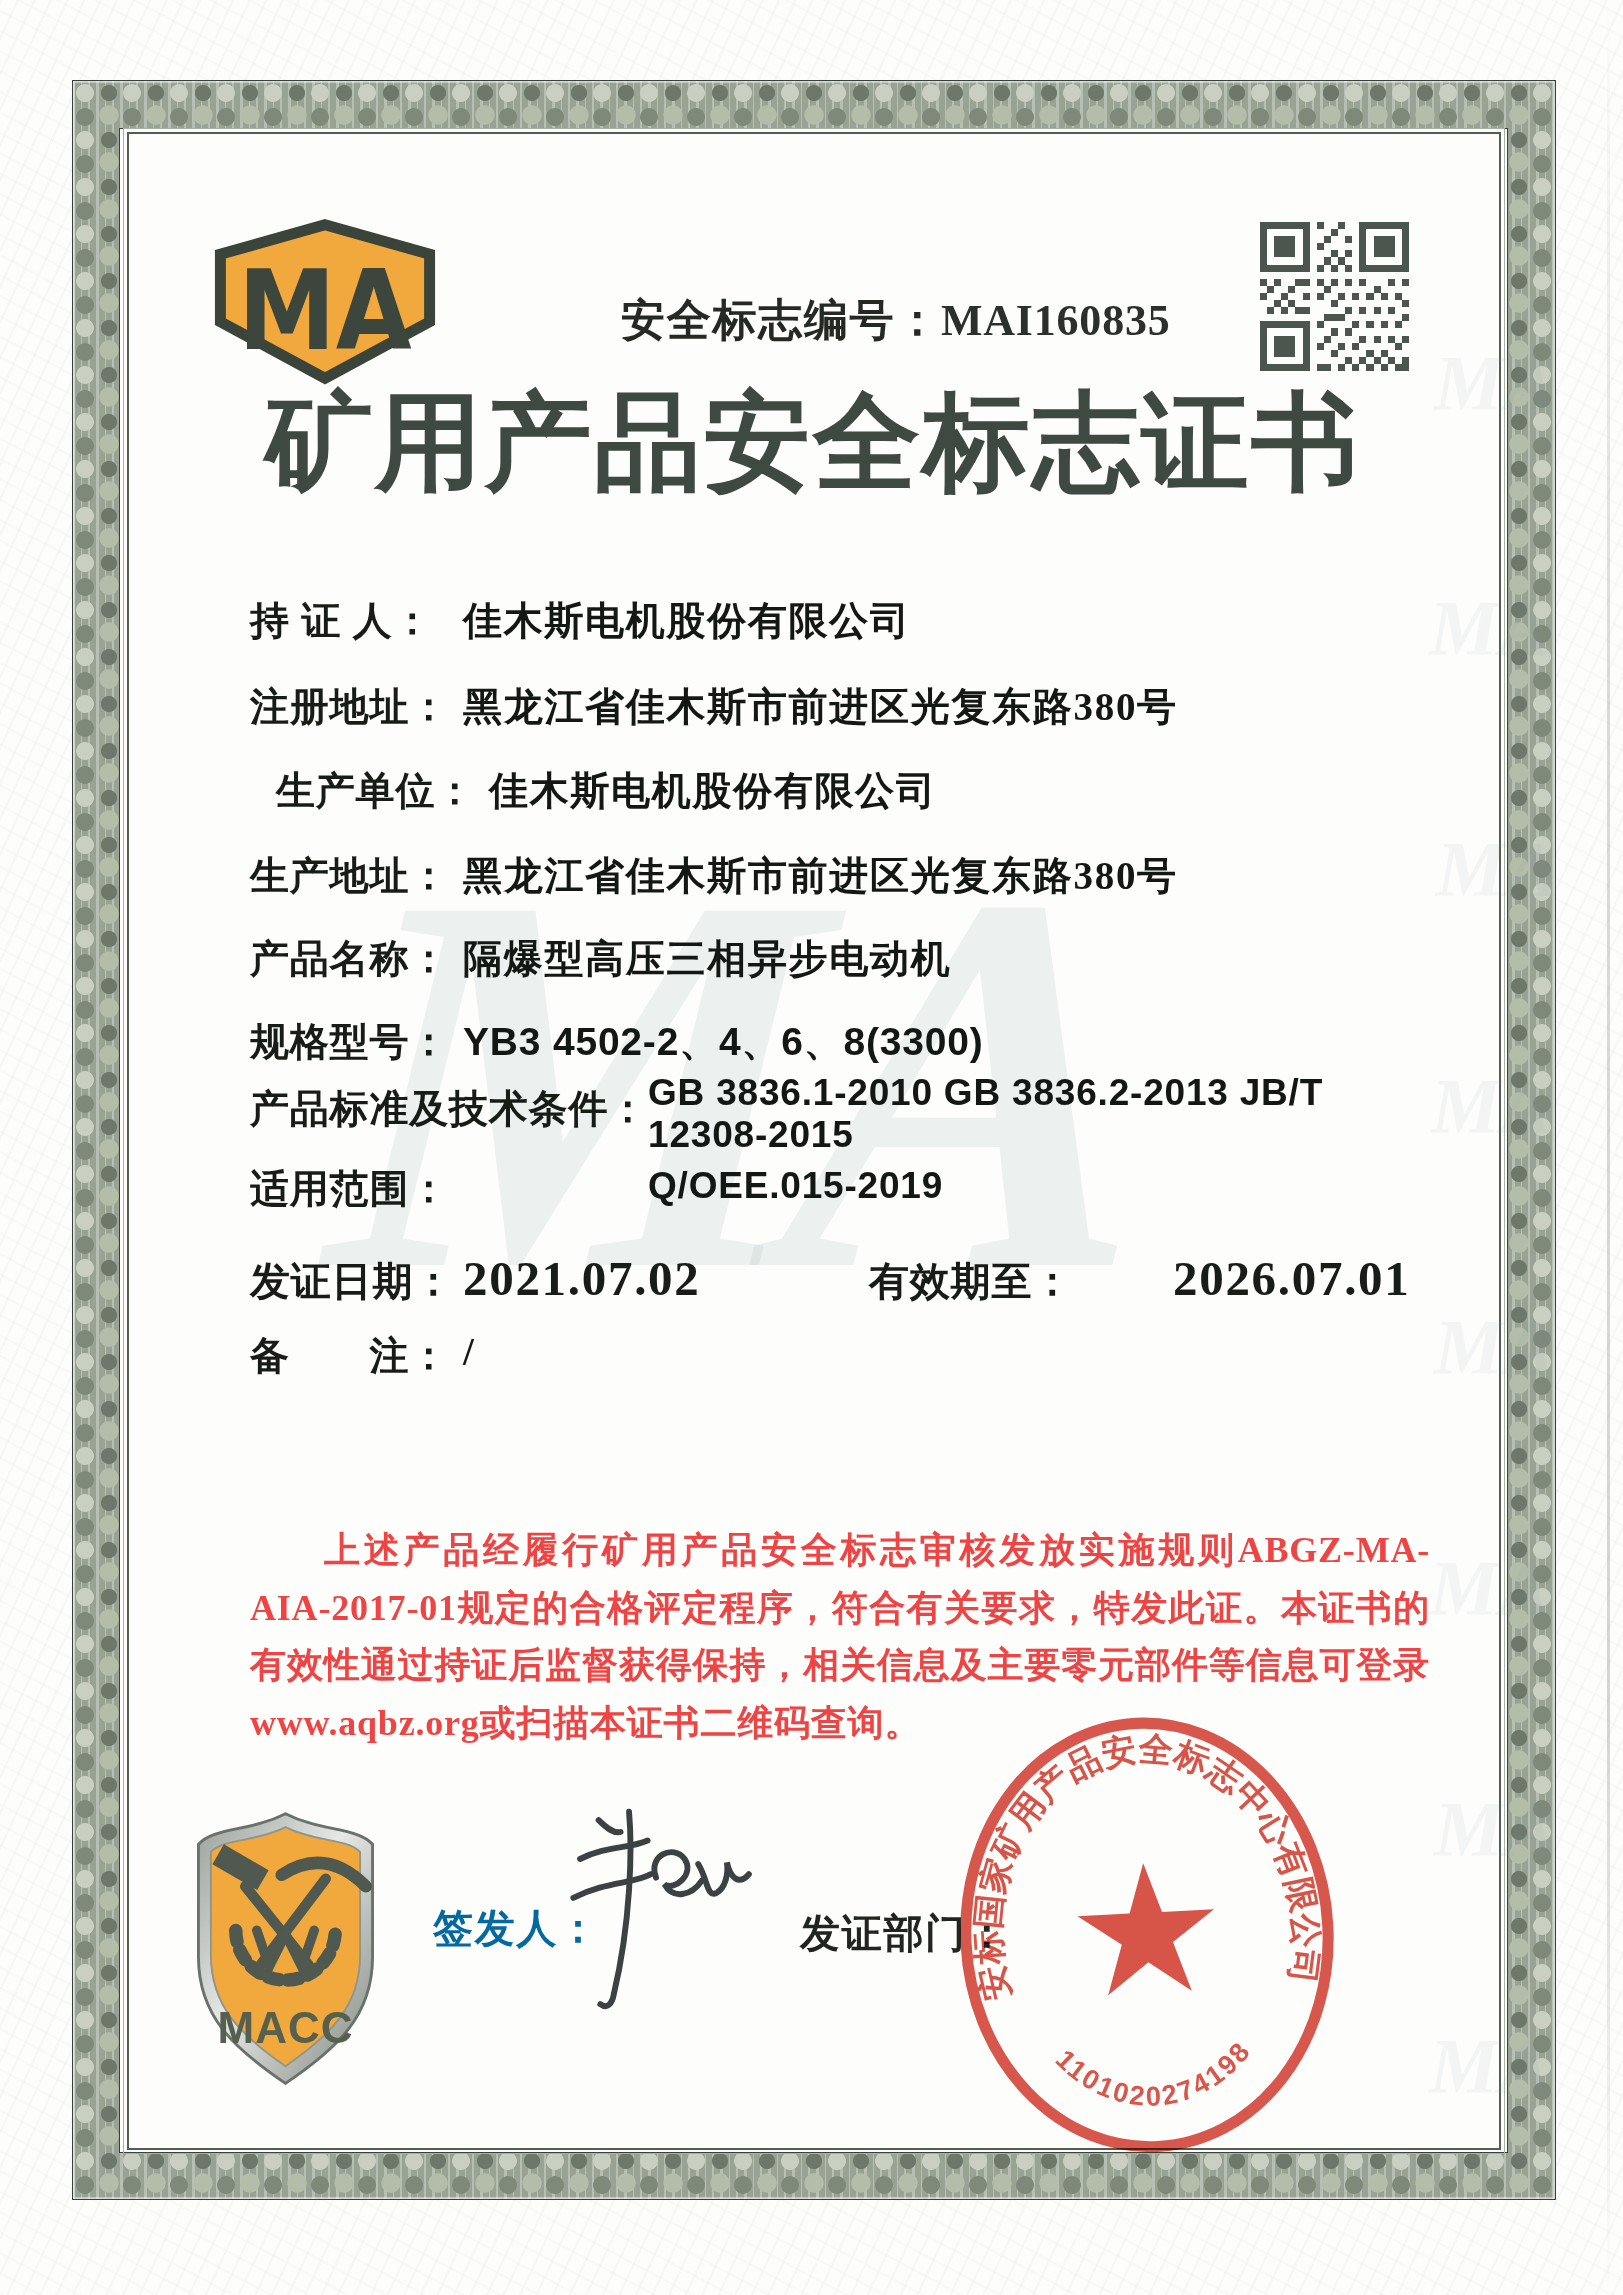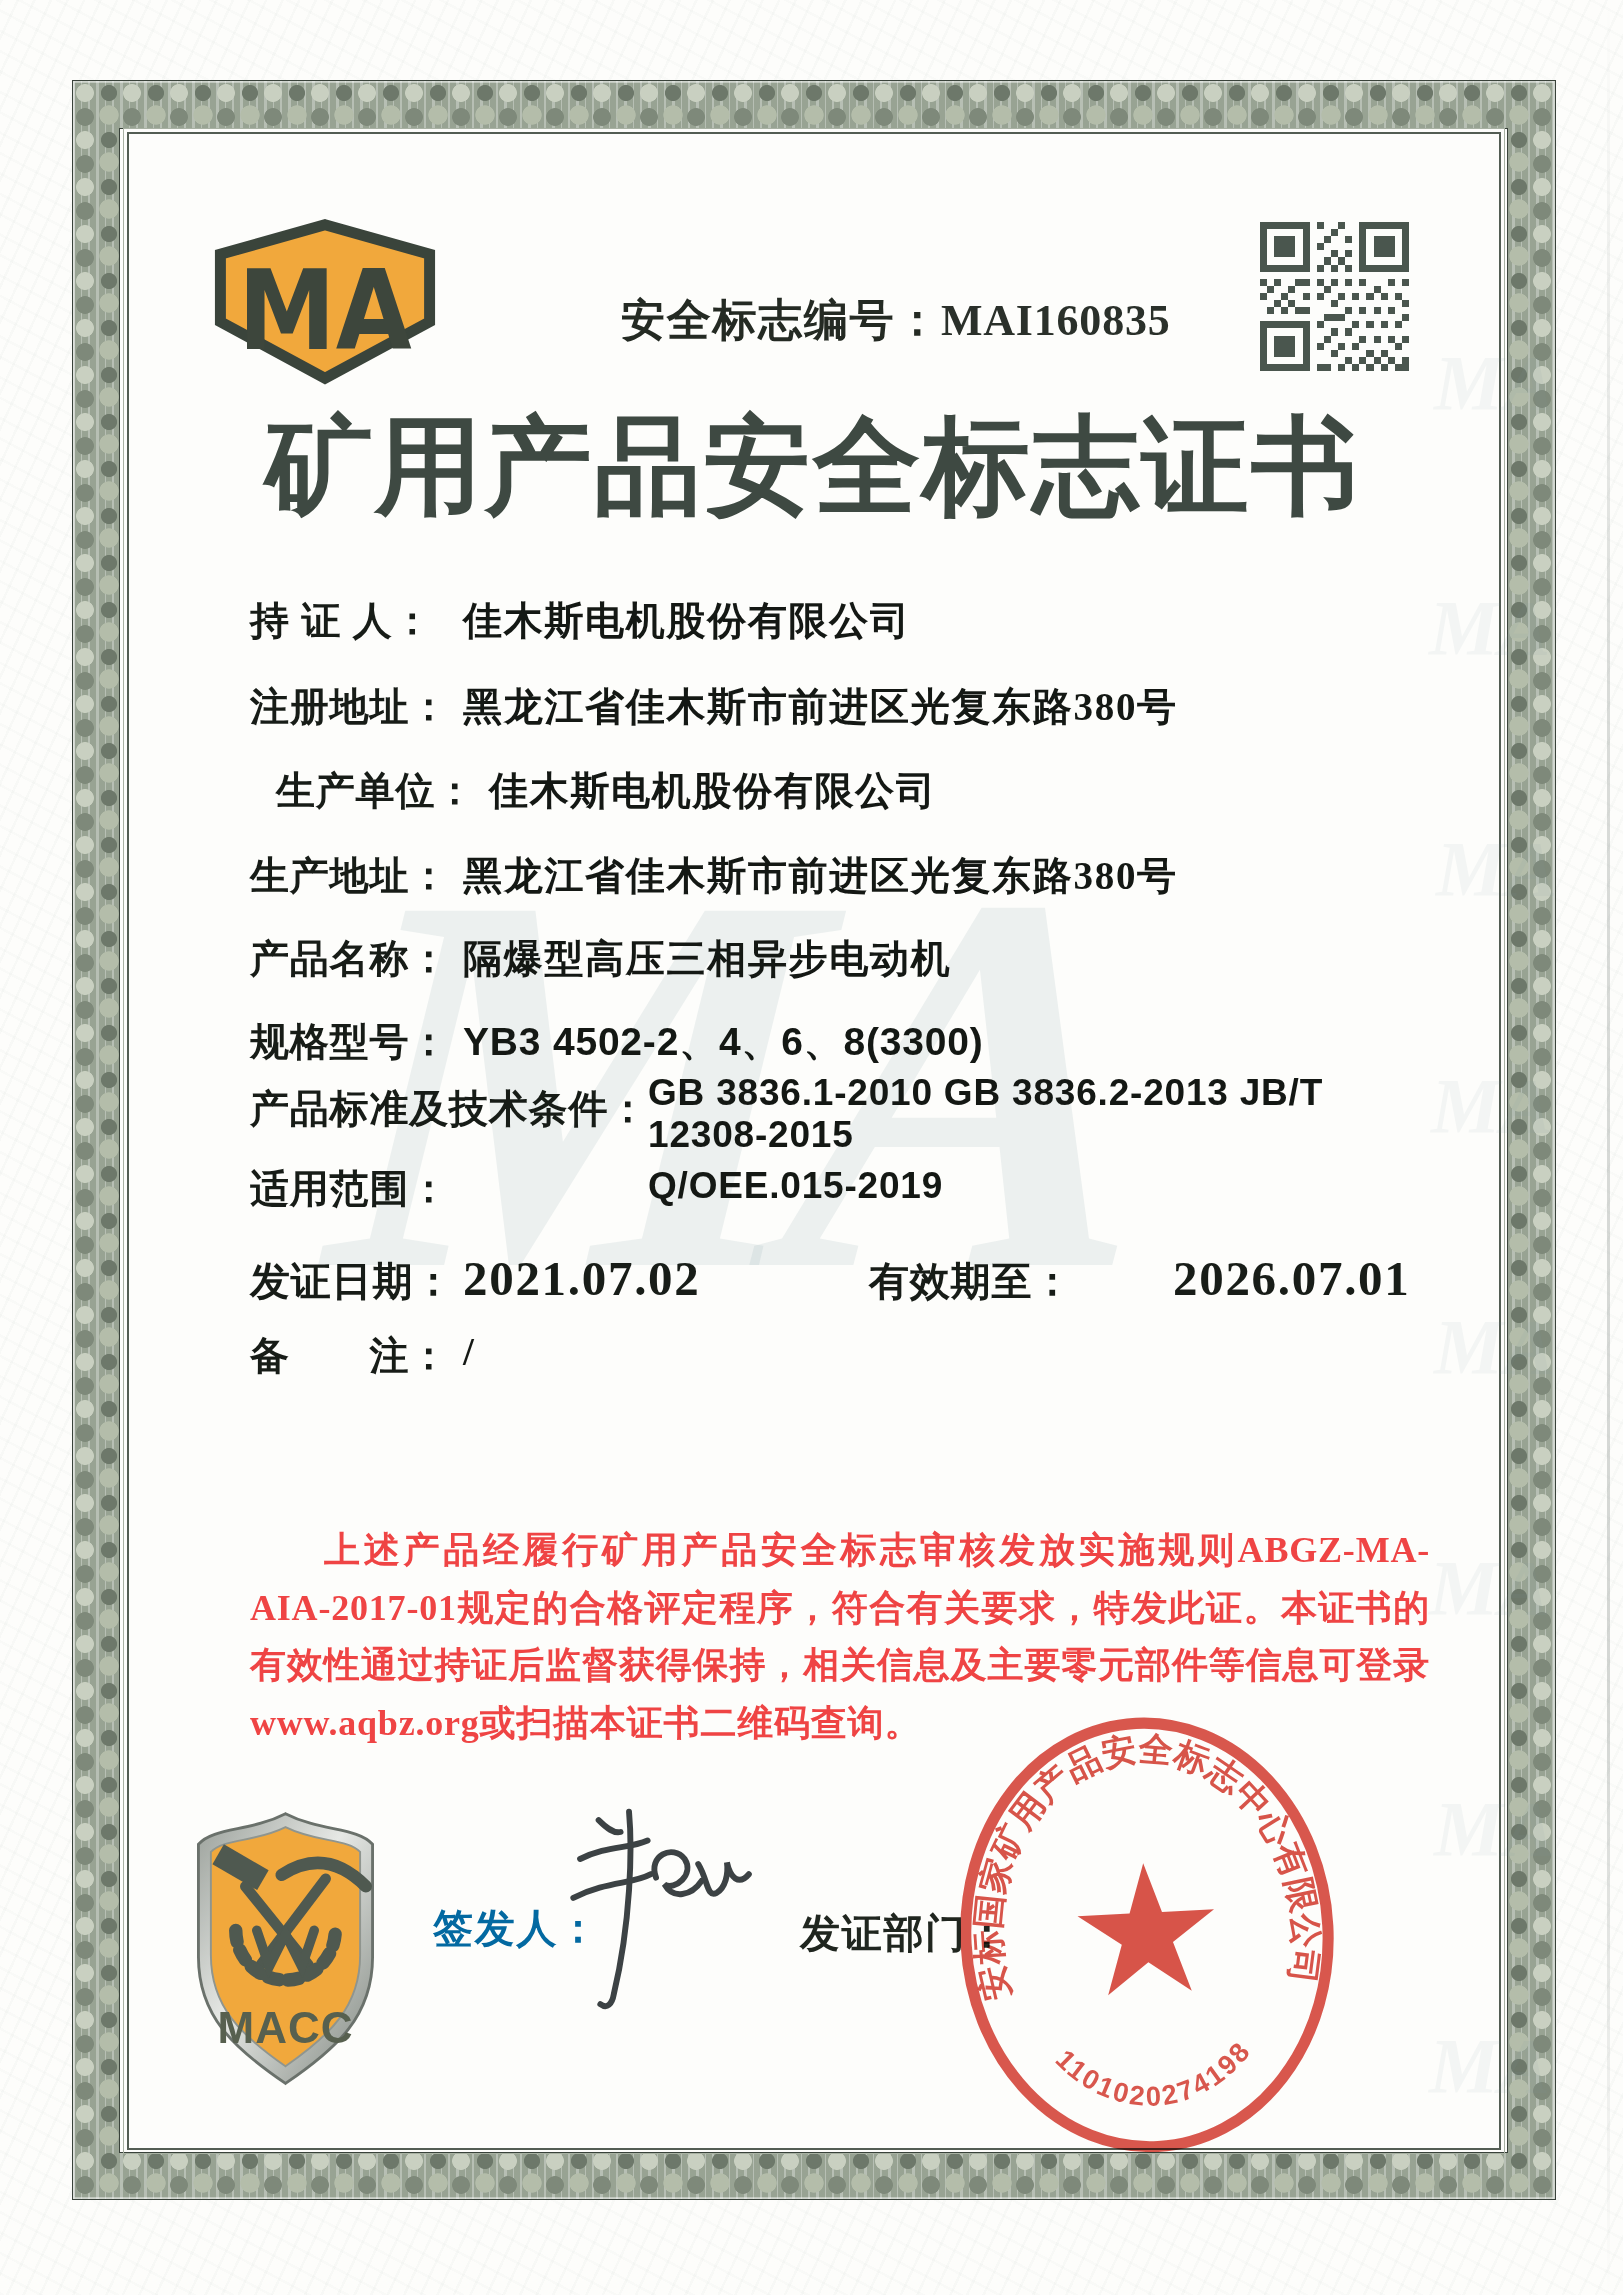--- a/index.html
+++ b/index.html
@@ -54,21 +54,21 @@
     font-size:78px;color:rgba(130,150,160,.08);pointer-events:none;
   }
   
   .badge{position:absolute;left:210px;top:218px;}
   .cert-no{position:absolute;left:621px;top:291px;display:flex;align-items:baseline;}
   .cert-no .lbl{font-size:44px;font-weight:700;letter-spacing:1.7px;color:#242a23;}
   .cert-no .val{font-family:"Liberation Serif","DejaVu Serif",serif;font-size:44px;font-weight:600;color:#2a302a;letter-spacing:0.8px;}
   .qr{position:absolute;left:1260px;top:222px;}
   
   .title{
-    position:absolute;left:135px;top:411px;width:1356px;text-align:center;
+    position:absolute;left:135px;top:387px;width:1356px;text-align:center;
     font-family:"Liberation Serif","DejaVu Serif",serif;
     font-size:107px;font-weight:700;letter-spacing:2.5px;color:#3e4942;line-height:1.05;
   }
   
   .row{position:absolute;left:250px;width:1201px;display:flex;align-items:flex-start;}
   .row .label{flex:0 0 213px;font-size:39px;font-weight:700;color:#171c17;letter-spacing:0.8px;white-space:nowrap;}
   .row .value{font-family:"Liberation Serif","DejaVu Serif",serif;font-size:39px;font-weight:700;color:#14181 4;color:#141814;letter-spacing:1.7px;}
   .row .value.mono{font-family:"Liberation Sans","DejaVu Sans",sans-serif;letter-spacing:0.8px;}
   .row.wide .label{flex:0 0 386px;padding-top:10px;}
   .std-lines{display:flex;flex-direction:column;gap:8.5px;}

